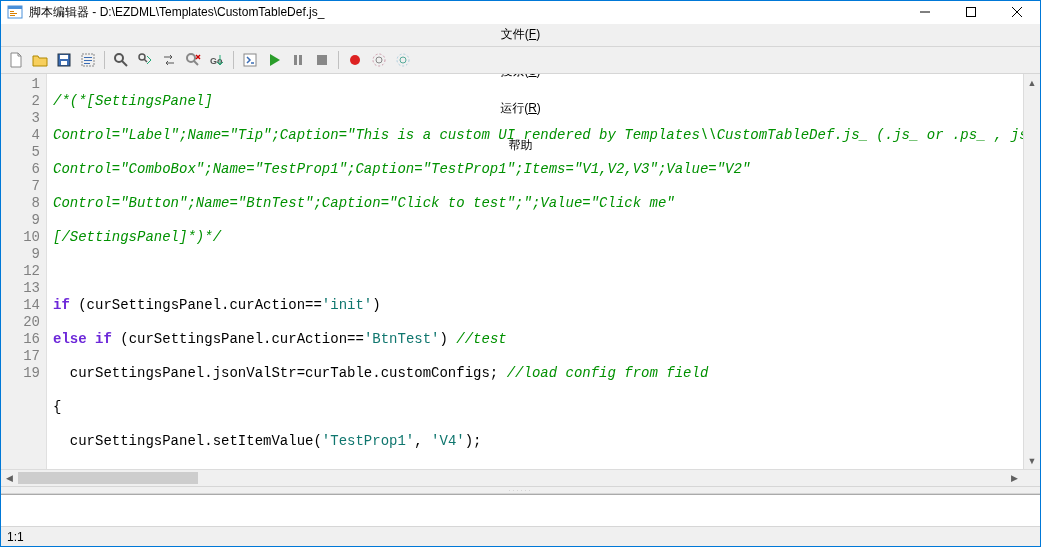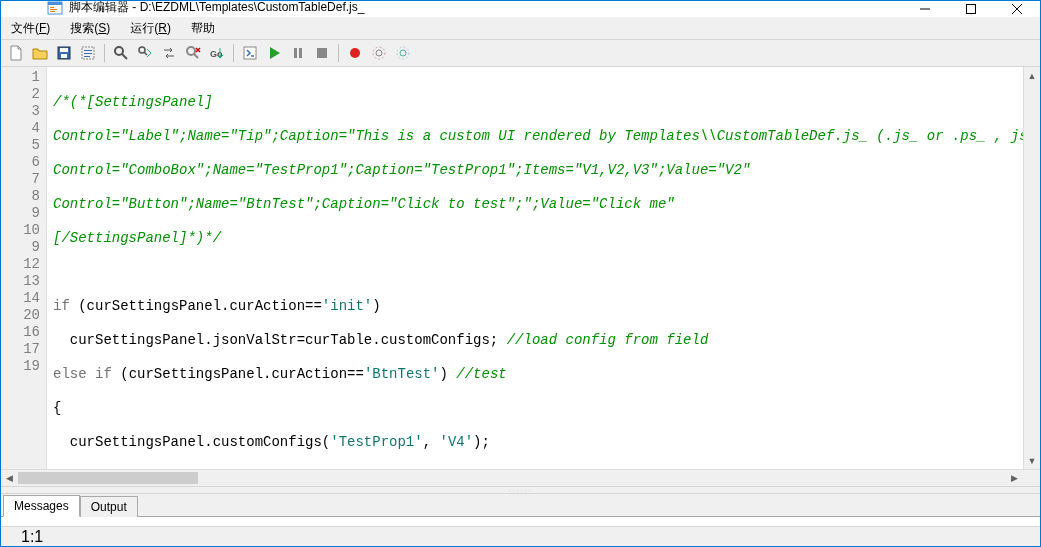--- a/index.html
+++ b/index.html
@@ -1,50 +1,50 @@
 <!DOCTYPE html>
 <html><head>
 <meta charset="utf-8">
 <style>
 * { margin: 0; padding: 0; box-sizing: border-box; }
 html, body { width: 1041px; height: 547px; font-family: "Microsoft YaHei", Arial, sans-serif; font-size: 12px; background: #fff; overflow: hidden; }
 .window { width: 100%; height: 100%; display: flex; flex-direction: column; border: 1px solid #0078d7; }
-.titlebar { height: 16px; display: flex; align-items: flex-end; background: #fff; border-bottom: 1px solid #fff; margin-left: 40px; }
+.titlebar { height: 23px; display: flex; align-items: center; background: #fff; border-bottom: 1px solid #fff; }
 .titlebar .ticon { width: 16px; height: 16px; margin: 0 6px; }
 .title-text { flex: 1; font-size: 12px; color: #000; }
 .win-controls { display: flex; height: 100%; }
 .win-btn { width: 46px; height: 100%; display: flex; align-items: center; justify-content: center; cursor: pointer; }
-.menubar { height: 22px; display: flex; align-items: center; padding: 0 4px; gap: 8px; background: #f0f0f0; }
+.menubar { height: 22px; display: flex; align-items: center; padding: 0 4px; gap: 16px; background: #f0f0f0; flex-direction: column; }
 .menu-item { padding: 2px 6px; cursor: pointer; }
 .menu-item .uline { text-decoration: underline; }
 .toolbar { height: 28px; display: flex; align-items: center; padding: 0 4px; gap: 2px; background: #f0f0f0; border-top: 1px solid #d6d6d6; border-bottom: 1px solid #d6d6d6; }
 .tbtn { width: 22px; height: 22px; display: flex; align-items: center; justify-content: center; cursor: pointer; border-radius: 2px; }
 .tsep { width: 1px; height: 18px; background: #c0c0c0; margin: 0 3px; }
 .editor-area { flex: 1; display: flex; flex-direction: column; min-height: 0; }
 .editor-scroll-wrap { flex: 1; display: flex; min-height: 0; overflow: hidden; }
 .gutter { width: 46px; background: #f0f0f0; text-align: right; padding-right: 6px; color: #808080; font-family: Consolas, "Courier New", monospace; font-size: 14px; line-height: 17px; padding-top: 2px; user-select: none; border-right: 1px solid #e0e0e0; }
-.code { flex: 1; font-family: Consolas, "Courier New", monospace; font-size: 14px; line-height: 17px; padding-top: 10px; padding-left: 6px; white-space: pre; overflow: hidden; color: #000; }
+.code { flex: 1; font-family: Consolas, "Courier New", monospace; font-size: 14px; line-height: 17px; padding-top: 2px; padding-left: 6px; white-space: pre; overflow: hidden; color: #000; }
 .code .cmt { color: #009100; font-style: italic; }
-.code .kw { color: #737373; font-weight: normal; }
+.code .kw { color: #6d28d9; font-weight: bold; }
 .code .str { color: #0f766e; }
 .vscroll { width: 17px; background: #f0f0f0; border-left: 1px solid #dcdcdc; position: relative; }
 .vscroll .sarrow { height: 17px; display: flex; align-items: center; justify-content: center; color: #606060; font-size: 9px; cursor: pointer; }
 .vscroll .sarrow.up { position: absolute; top: 0; left: 0; right: 0; }
 .vscroll .sarrow.down { position: absolute; bottom: 0; left: 0; right: 0; }
 .hscroll { height: 17px; background: #f0f0f0; border-top: 1px solid #dcdcdc; display: flex; align-items: center; }
 .hscroll .sarrow { width: 17px; text-align: center; color: #606060; font-size: 9px; cursor: pointer; }
 .hscroll .track { flex: 1; height: 100%; position: relative; }
 .hscroll .thumb { position: absolute; left: 0; width: 180px; top: 2px; bottom: 2px; background: #cdcdcd; border-radius: 0; }
 .splitter { height: 8px; background: #f0f0f0; border-top: 1px solid #d6d6d6; border-bottom: 1px solid #d6d6d6; cursor: row-resize; display: flex; align-items: center; justify-content: center; color: #a0a0a0; font-size: 6px; letter-spacing: 2px; }
 .bottom-panel { height: 32px; display: flex; flex-direction: column; }
 .tabs { height: 22px; display: flex; align-items: flex-end; background: #f0f0f0; padding-left: 2px; gap: 0; }
 .tab { padding: 3px 10px; border: 1px solid #aaa; border-bottom: none; background: #f0f0f0; cursor: pointer; position: relative; top: 1px; font-size: 12px; }
 .tab.active { background: #fff; border-bottom: 1px solid #fff; }
 .tab-body { flex: 1; background: #fff; border-top: 1px solid #aaa; }
-.statusbar { height: 20px; background: #f0f0f0; border-top: 1px solid #d6d6d6; display: flex; align-items: center; padding: 0 20px; font-size: 16px; }
+.statusbar { height: 20px; background: #f0f0f0; border-top: 1px solid #d6d6d6; display: flex; align-items: center; padding: 0 6px; font-size: 12px; }
 svg { display: block; }
 </style>
 </head>
 <body>
 
 <div class="window">
 
   <div class="titlebar">
     <span class="ticon">
       <svg width="16" height="16" viewBox="0 0 16 16">
@@ -210,24 +210,24 @@
         <div>19</div>
       </div>
       <div class="code">
 <div><span class="cmt">/*(*[SettingsPanel]</span></div>
 <div><span class="cmt">Control="Label";Name="Tip";Caption="This is a custom UI rendered by Templates\\CustomTableDef.js_ (.js_ or .ps_ , js fir</span></div>
 <div><span class="cmt">Control="ComboBox";Name="TestProp1";Caption="TestProp1";Items="V1,V2,V3";Value="V2"</span></div>
 <div><span class="cmt">Control="Button";Name="BtnTest";Caption="Click to test";";Value="Click me"</span></div>
 <div><span class="cmt">[/SettingsPanel]*)*/</span></div>
 <div><span></span>&nbsp;</div>
 <div><span class="kw">if</span><span> (curSettingsPanel.curAction==</span><span class="str">'init'</span><span>)</span></div>
+<div><span class="kw">else</span><span> </span><span class="kw">if</span><span> (curSettingsPanel.curAction==</span><span class="str">'BtnTest'</span><span>) </span><span class="cmt">//test</span></div>
 <div><span>  curSettingsPanel.jsonValStr=curTable.customConfigs; </span><span class="cmt">//load config from field</span></div>
-<div><span class="kw">else</span><span> </span><span class="kw">if</span><span> (curSettingsPanel.curAction==</span><span class="str">'BtnTest'</span><span>) </span><span class="cmt">//test</span></div>
 <div><span>{</span></div>
-<div><span>  curSettingsPanel.customConfigs(</span><span class="str">'TestProp1'</span><span>, </span><span class="str">'V4'</span><span>);</span></div>
+<div><span>  curSettingsPanel.setItemValue(</span><span class="str">'TestProp1'</span><span>, </span><span class="str">'V4'</span><span>);</span></div>
 
 
 
 
 
 
 
       </div>
       <div class="vscroll">
         <div class="sarrow up">▲</div>
@@ -240,24 +240,20 @@
           <div class="thumb"></div>
         </div>
       <div class="sarrow">▶</div>
       <div style="width:17px"></div>
     </div>
   </div>
 
   <div class="splitter">······</div>
 
   <div class="bottom-panel">
-    <div class="tabs">
-      <div class="tab active">Messages</div>
-      <div class="tab">Output</div>
-    </div>
     <div class="tab-body"></div>
   </div>
 
   <div class="statusbar">
     <span>1:1</span>
   </div>
 
 </div>
 
 </body></html>

